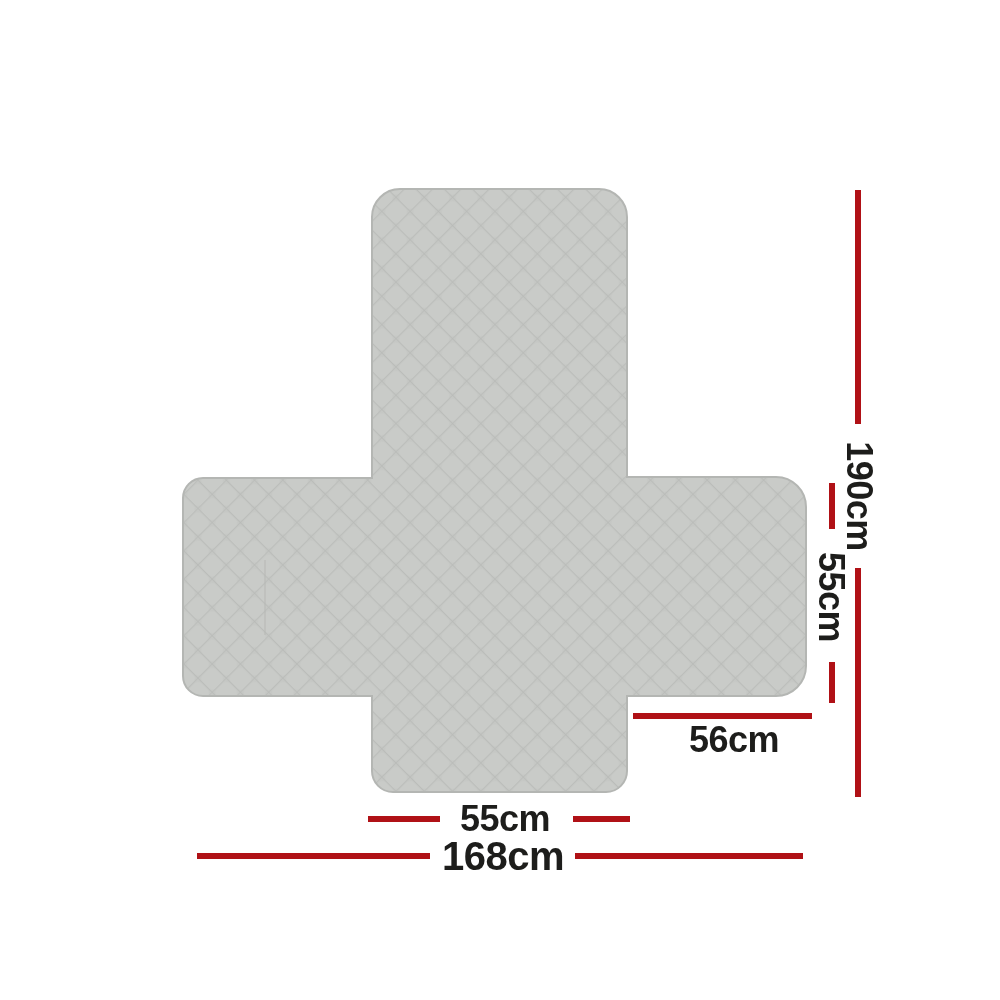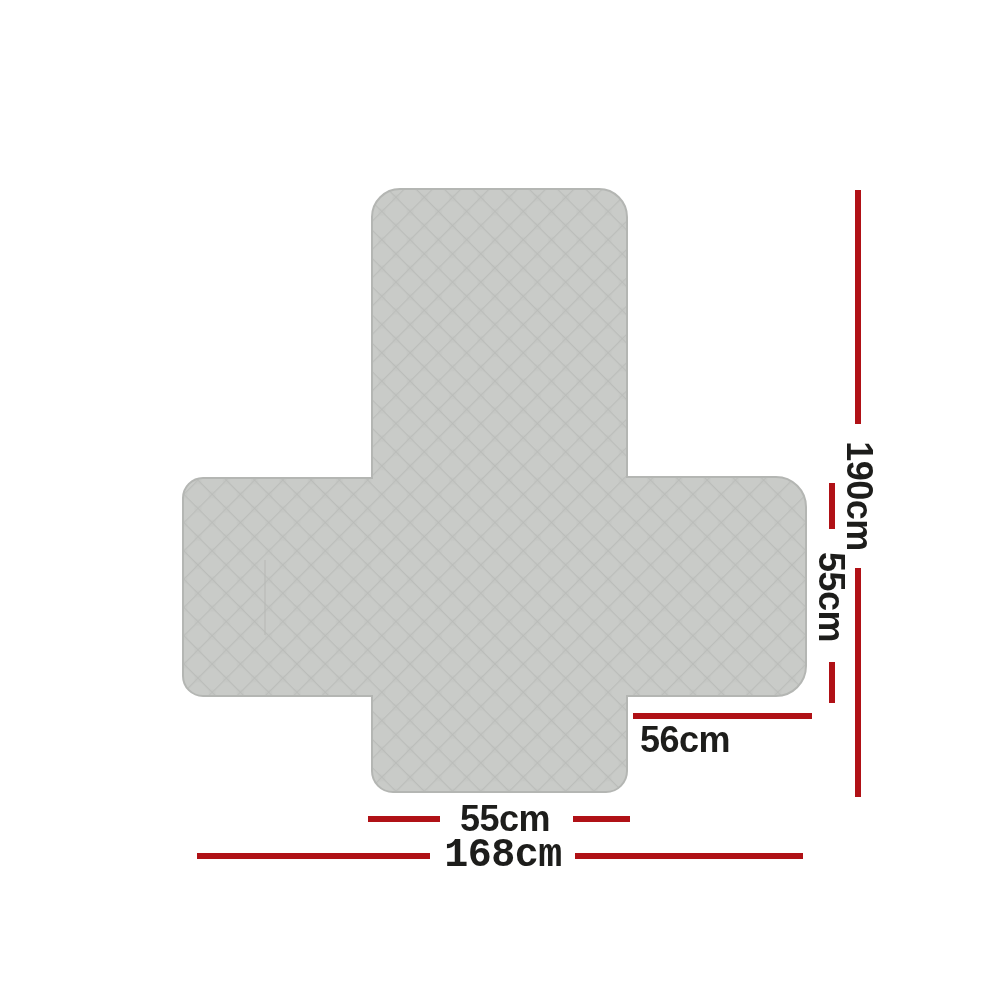--- a/index.html
+++ b/index.html
@@ -54,23 +54,23 @@
 
   <div class="dim-line v" style="left:855px;top:190px;height:234px;"></div>
   <div class="dim-label rot" style="left:859px;top:496px;">190cm</div>
   <div class="dim-line v" style="left:855px;top:568px;height:229px;"></div>
 
   <div class="dim-line v" style="left:829px;top:483px;height:46px;"></div>
   <div class="dim-label rot" style="left:831px;top:597px;">55cm</div>
   <div class="dim-line v" style="left:829px;top:662px;height:41px;"></div>
 
   <div class="dim-line h" style="left:633px;top:713px;width:179px;"></div>
-  <div class="dim-label" style="left:685px;top:740px;">56cm</div>
+  <div class="dim-label" style="left:734px;top:740px;">56cm</div>
 
   <div class="dim-line h" style="left:368px;top:816px;width:72px;"></div>
   <div class="dim-label" style="left:505px;top:819px;">55cm</div>
   <div class="dim-line h" style="left:573px;top:816px;width:57px;"></div>
 
   <div class="dim-line h" style="left:197px;top:853px;width:233px;"></div>
-  <div class="dim-label large" style="left:503px;top:856px;font-family:Liberation Mono, monospace;">168cm</div>
+  <div class="dim-label large" style="left:503px;top:856px;">168cm</div>
   <div class="dim-line h" style="left:575px;top:853px;width:228px;"></div>
 
 </div>
 
 </body></html>

